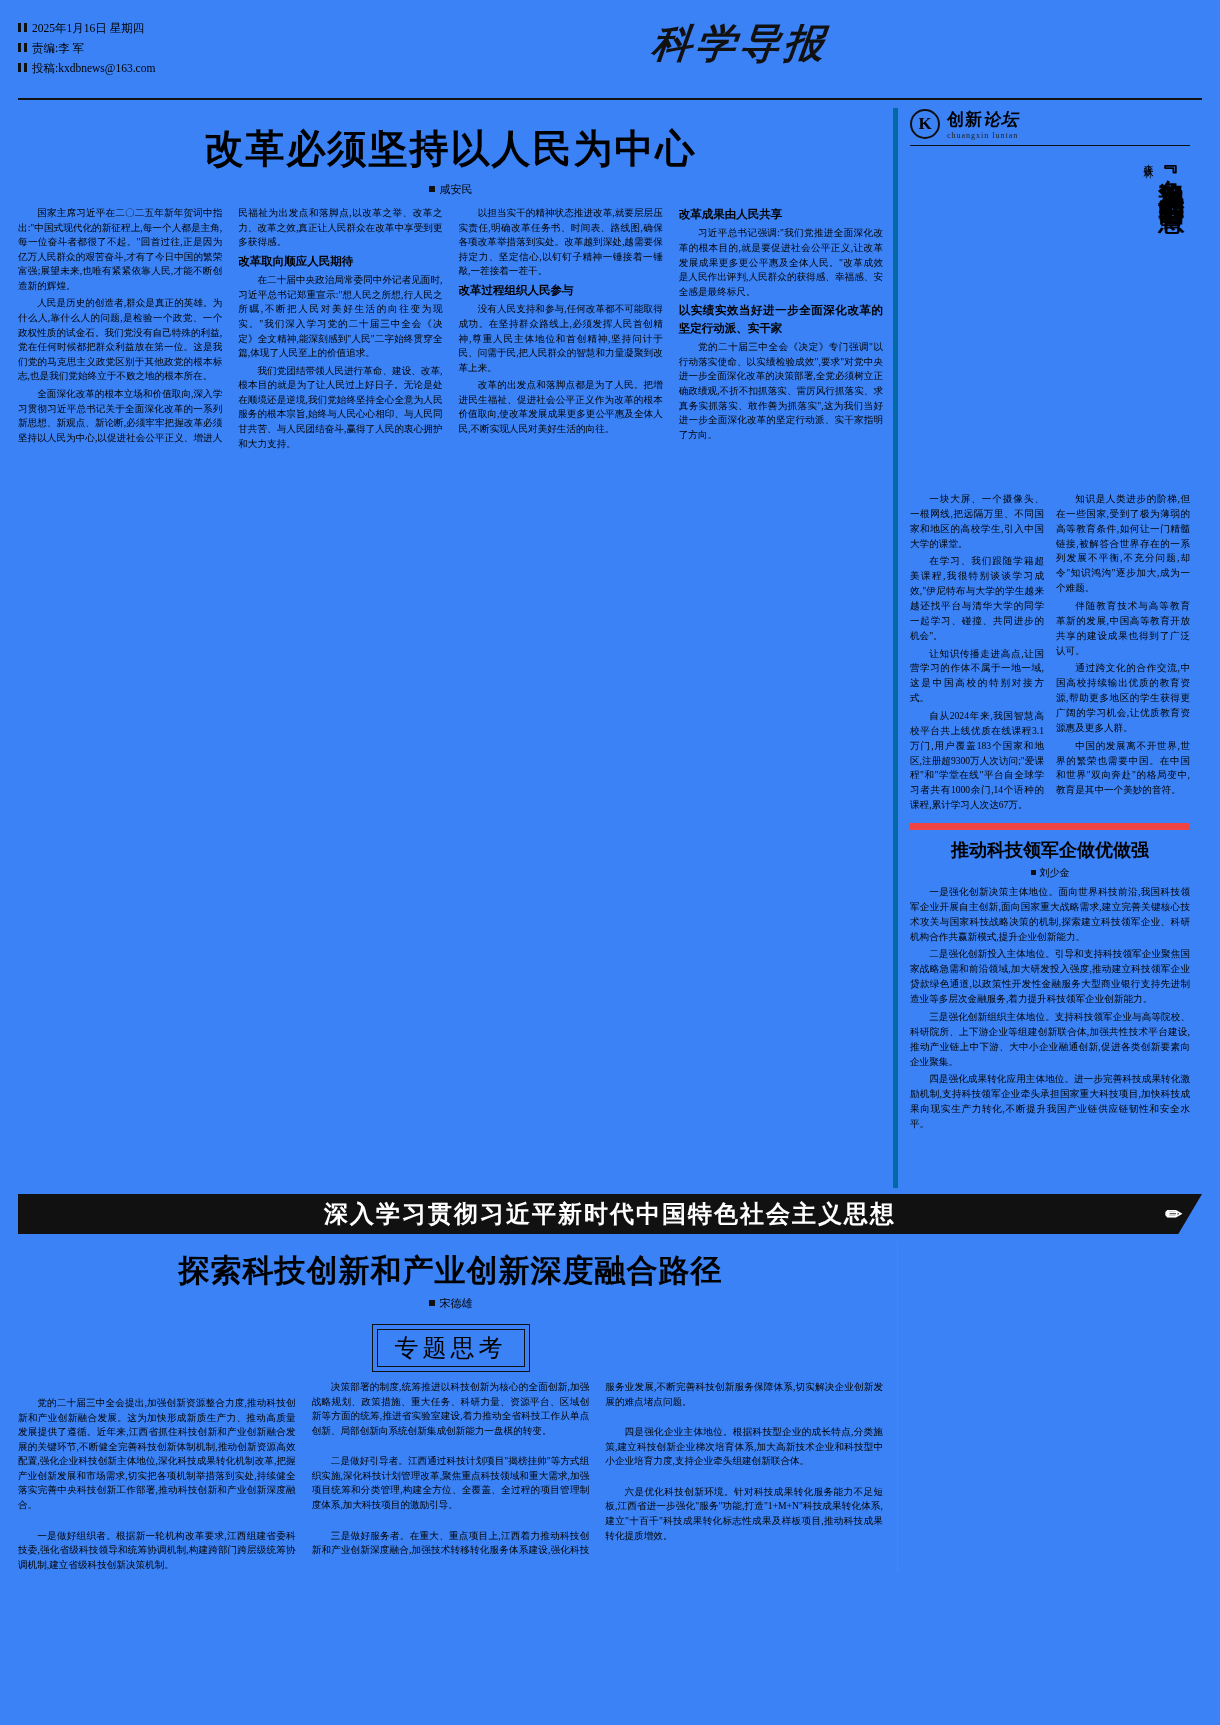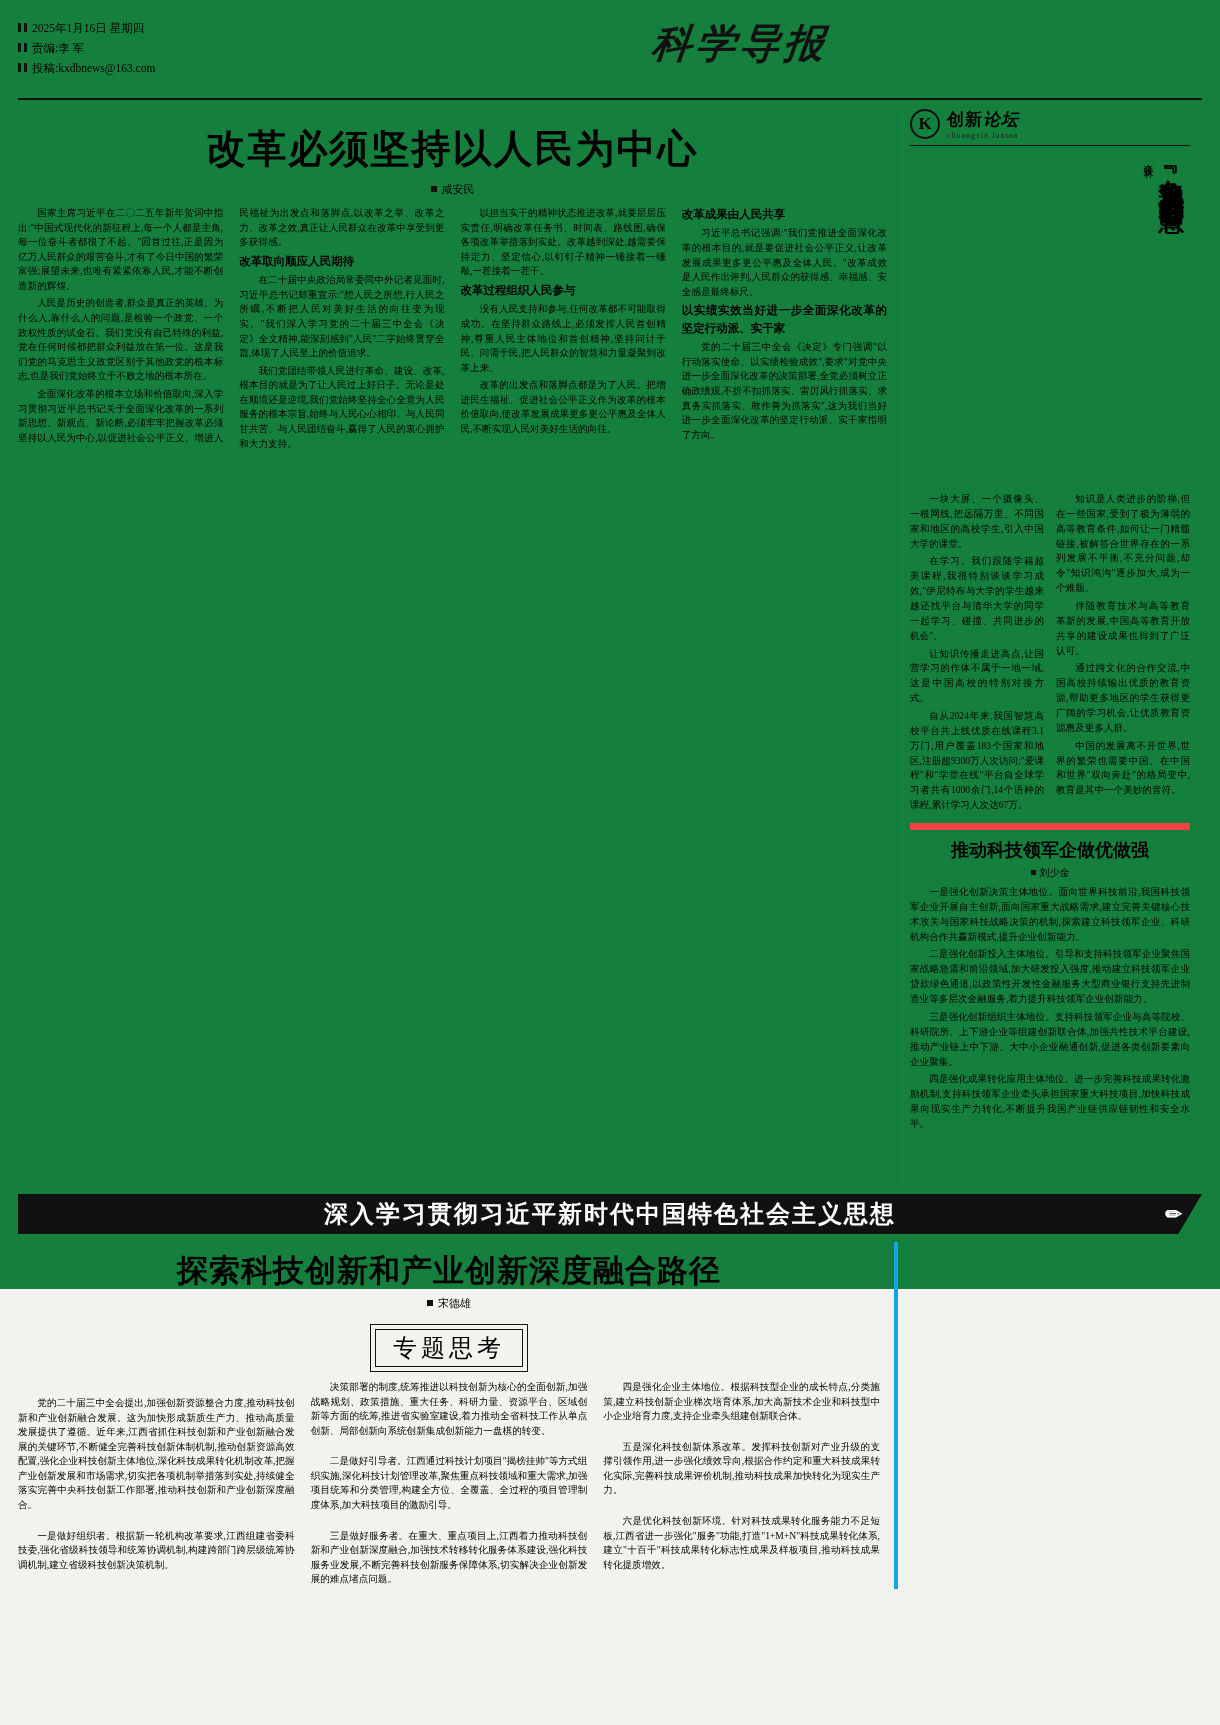--- a/index.html
+++ b/index.html
@@ -6,22 +6,22 @@
   html, body { margin:0; padding:0; }
   body {
     width:1220px; height:1725px;
     background:#f4f2ee;
     font-family:"Liberation Serif", serif;
     color:#000;
     position:relative;
     overflow:hidden;
   }
   .page {
-    width:1220px; height:1289px;
-    background:#15803d;
+    width:1220px; height:1725px;
+    background:#3b82f6;
     position:relative;
     padding:14px 18px 10px 18px;
   }
   
   .masthead {
     display:flex; align-items:flex-start; justify-content:space-between;
     border-bottom:2px solid #111; padding-bottom:6px; height:86px;
   }
   .mast-left { font-size:11.5px; line-height:1.75; padding-top:4px; width:260px;}
   .mast-left div { white-space:nowrap; }
@@ -37,21 +37,21 @@
     transform:skewX(-6deg);
   }
   .mast-right { width:250px; text-align:right; display:flex; justify-content:flex-end; align-items:center; gap:12px;}
   .mast-xuexi {
     border:2px solid #111; padding:3px 12px 5px 12px;
     font-size:30px; font-weight:bold; letter-spacing:5px; line-height:1;
   }
   .mast-page { font-size:42px; font-weight:bold; font-family:"Liberation Serif",serif; }
   
   .body-wrap { display:flex; gap:0px; margin-top:8px; height:1080px; }
-  .left-block { width:880px; padding-right:10px; border-right:1px solid #0369a1; }
+  .left-block { width:880px; padding-right:10px; border-right:5px solid #0369a1; }
   .right-block { width:292px; padding-left:12px; }
 
   .headline {
     text-align:center;
     font-family:"DejaVu Serif", serif;
     font-weight:bold;
     font-size:39px;
     letter-spacing:2px;
     margin:14px 0 6px 0;
   }
@@ -104,21 +104,21 @@
   }
   .vauthor { writing-mode:vertical-rl; text-orientation:upright; font-size:10px; letter-spacing:2px; margin-left:6px; height:330px;}
   .rcol-text { font-size:9.6px; line-height:1.55; text-align:justify; }
   .rcol-text p { margin:0 0 3px 0; text-indent:2em;}
   .rcols2 { column-count:2; column-gap:12px; }
   .sub2 { text-align:center; font-weight:bold; font-size:18px; margin:10px 0 4px 0; font-family:"DejaVu Serif",serif; border-top:7px solid #ef4444; padding-top:8px;}
   .rauthor { text-align:center; font-size:10px; margin-bottom:5px;}
   .rauthor .sq{display:inline-block;width:5px;height:5px;background:#111;margin-right:4px;position:relative;top:-1px;}
 
   .bottom-wrap { display:flex; margin-top:4px; }
-  .bl { width:880px; padding-right:14px; border-right:4px solid #0ea5e9;}
+  .bl { width:880px; padding-right:14px; border-right:1px solid #0ea5e9;}
   .br { width:292px; padding-left:12px;}
   .cols3 { column-count:3; column-gap:16px; font-size:9.6px; line-height:1.52; text-align:justify;}
   .cols3 p { margin:16px 0 3px 0; text-indent:2em;}
   .center{text-align:center;}
 </style>
 </head>
 <body>
 
 <div class="page">
 
@@ -205,20 +205,19 @@
       <div class="center">
         <div class="zhuanti">专题思考</div>
       </div>
       <div class="cols3">
         <p>党的二十届三中全会提出,加强创新资源整合力度,推动科技创新和产业创新融合发展。这为加快形成新质生产力、推动高质量发展提供了遵循。近年来,江西省抓住科技创新和产业创新融合发展的关键环节,不断健全完善科技创新体制机制,推动创新资源高效配置,强化企业科技创新主体地位,深化科技成果转化机制改革,把握产业创新发展和市场需求,切实把各项机制举措落到实处,持续健全落实完善中央科技创新工作部署,推动科技创新和产业创新深度融合。</p>
         <p>一是做好组织者。根据新一轮机构改革要求,江西组建省委科技委,强化省级科技领导和统筹协调机制,构建跨部门跨层级统筹协调机制,建立省级科技创新决策机制。</p>
         <p>决策部署的制度,统筹推进以科技创新为核心的全面创新,加强战略规划、政策措施、重大任务、科研力量、资源平台、区域创新等方面的统筹,推进省实验室建设,着力推动全省科技工作从单点创新、局部创新向系统创新集成创新能力一盘棋的转变。</p>
         <p>二是做好引导者。江西通过科技计划项目"揭榜挂帅"等方式组织实施,深化科技计划管理改革,聚焦重点科技领域和重大需求,加强项目统筹和分类管理,构建全方位、全覆盖、全过程的项目管理制度体系,加大科技项目的激励引导。</p>
         <p>三是做好服务者。在重大、重点项目上,江西着力推动科技创新和产业创新深度融合,加强技术转移转化服务体系建设,强化科技服务业发展,不断完善科技创新服务保障体系,切实解决企业创新发展的难点堵点问题。</p>
         <p>四是强化企业主体地位。根据科技型企业的成长特点,分类施策,建立科技创新企业梯次培育体系,加大高新技术企业和科技型中小企业培育力度,支持企业牵头组建创新联合体。</p>
-        <p>五是深化科技创新体系改革。发挥科技创新对产业升级的支撑引领作用,进一步强化绩效导向,根据合作约定和重大科技成果转化实际,完善科技成果评价机制,推动科技成果加快转化为现实生产力。</p>
         <p>六是优化科技创新环境。针对科技成果转化服务能力不足短板,江西省进一步强化"服务"功能,打造"1+M+N"科技成果转化体系,建立"十百千"科技成果转化标志性成果及样板项目,推动科技成果转化提质增效。</p>
       </div>
     </div>
     <div class="br"></div>
   </div>
 
 </div>
 
 </body></html>

